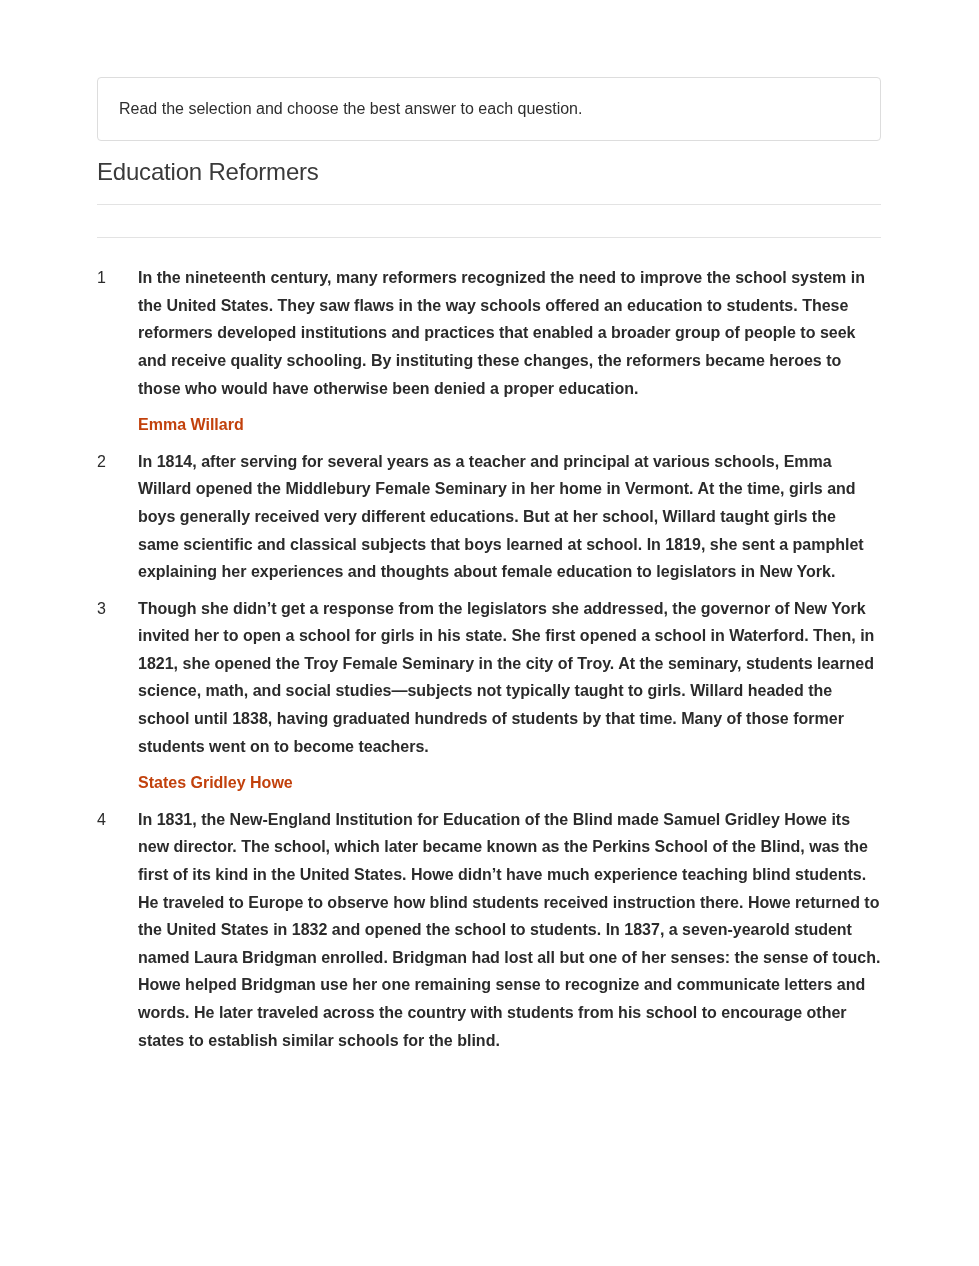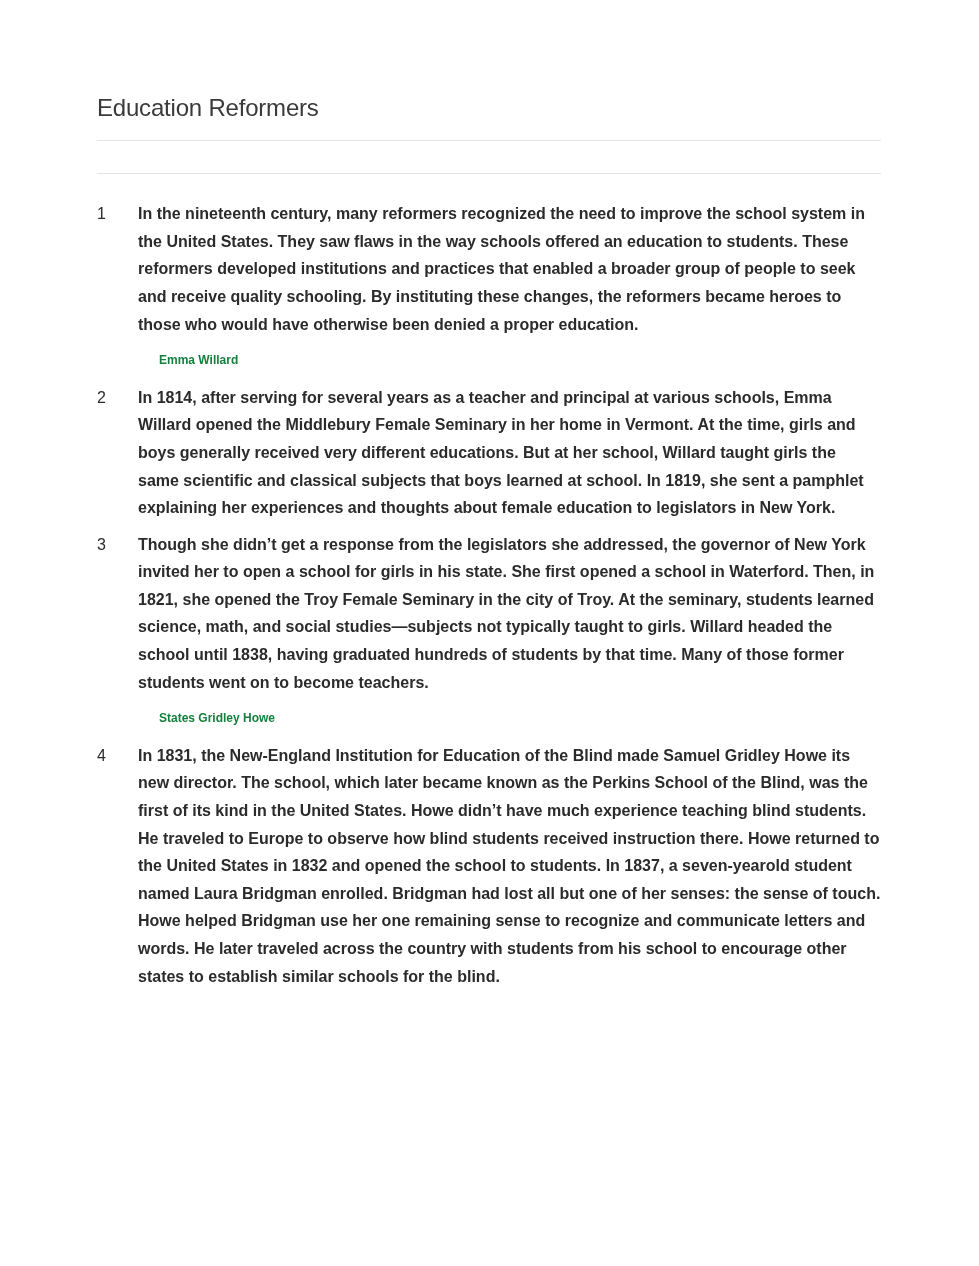--- a/index.html
+++ b/index.html
@@ -60,32 +60,35 @@
     }
     .para-num {
       width: 41px;
       flex: 0 0 41px;
     }
     .para-text {
       flex: 1;
       font-weight: bold;
     }
     .subhead {
-      margin-left: 62px;
+      margin-left: 41px;
       font-weight: bold;
-      font-size: 12px;
+      font-size: 16px;
       line-height: 27.6px;
-      color: #15803d;
+      color: #c2410c;
       margin-bottom: 9px;
     }
   </style>
 </head>
 <body>
 
 <div class="wrap">
+  <div class="instructions">
+    <span>Read the selection and choose the best answer to each question.</span>
+  </div>
 
   <h1 class="title">Education Reformers</h1>
   <hr class="rule rule1">
   <hr class="rule rule2">
 
   <div class="passage">
     <div class="para">
       <span class="para-num">1</span>
       <span class="para-text">In the nineteenth century, many reformers recognized the need to improve the school system in the United States. They saw flaws in the way schools offered an education to students. These reformers developed institutions and practices that enabled a broader group of people to seek and receive quality schooling. By instituting these changes, the reformers became heroes to those who would have otherwise been denied a proper education.</span>
     </div>

